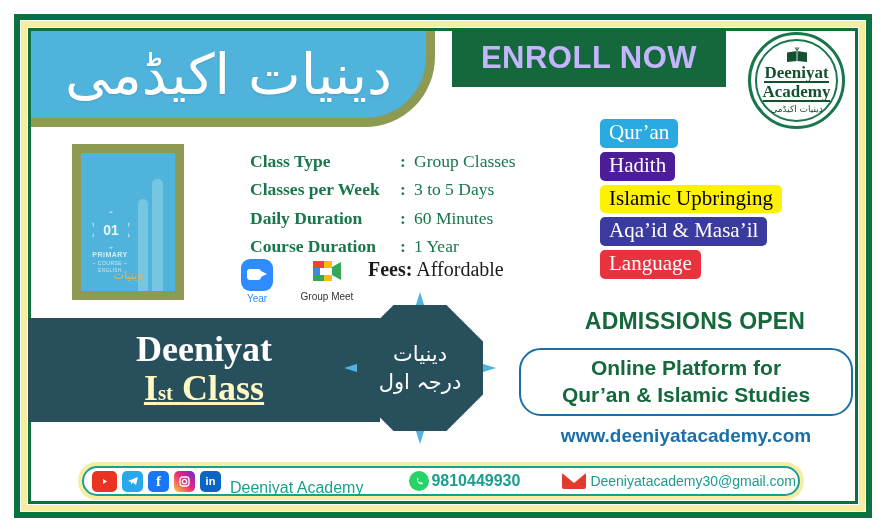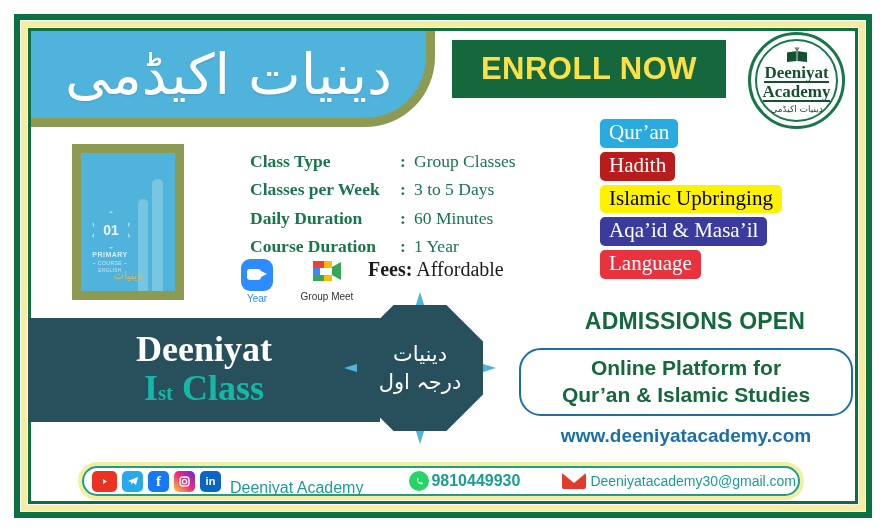--- a/index.html
+++ b/index.html
@@ -17,22 +17,22 @@
   
   .header-panel{position:absolute;left:31px;top:31px;width:404px;height:96px;
       background:#4fb3db;border-right:9px solid #8d9b52;border-bottom:9px solid #8d9b52;
       border-bottom-right-radius:70px;box-sizing:border-box;overflow:hidden;}
   .header-ar{position:absolute;left:0;top:0;width:100%;height:100%;
       display:flex;align-items:center;justify-content:center;
       color:#ffffff;font-size:56px;font-family:"DejaVu Sans",sans-serif;
       direction:rtl;letter-spacing:1px;white-space:nowrap;text-shadow:0 1px 2px rgba(0,0,0,.12);}
 
   
-  .enroll{position:absolute;left:452px;top:40px;width:274px;height:58px;
-      background:#14683c;color:#fde047;display:flex;align-items:center;justify-content:center;
+  .enroll{position:absolute;left:452px;top:29px;width:274px;height:58px;
+      background:#14683c;color:#c4b5fd;display:flex;align-items:center;justify-content:center;
       font-size:31px;font-weight:bold;letter-spacing:.5px;}
 
   
   .logo{position:absolute;left:748px;top:32px;width:97px;height:97px;border-radius:50%;
       border:3px solid #17764a;background:#fff;box-sizing:border-box;}
   .logo-ring{position:absolute;left:4px;top:4px;right:4px;bottom:4px;border-radius:50%;
       border:2px solid #17764a;box-sizing:border-box;display:flex;flex-direction:column;
       align-items:center;justify-content:center;}
   .logo-book{width:26px;height:17px;margin-bottom:0px;}
   .logo-l1{font-size:17px;font-weight:bold;color:#14512f;line-height:1;
@@ -84,21 +84,21 @@
 
   
   .tags{position:absolute;left:600px;top:119px;width:250px;}
   .tag{display:inline-block;font-family:"Liberation Serif",serif;font-size:21px;
       padding:1px 9px 3px 9px;border-radius:5px;margin-bottom:4px;line-height:1.18;white-space:nowrap;}
 
   
   .banner{position:absolute;left:28px;top:318px;width:352px;height:104px;background:#27505c;
       display:flex;flex-direction:column;align-items:center;justify-content:center;}
   .banner-l1{color:#fff;font-family:"Liberation Serif",serif;font-weight:bold;font-size:36px;line-height:1.05;}
-  .banner-l2{color:#14b8a6;font-family:"Liberation Serif",serif;font-weight:bold;font-size:36px;line-height:1.1;}
+  .banner-l2{color:#fef9c3;font-family:"Liberation Serif",serif;font-weight:bold;font-size:36px;line-height:1.1;text-decoration:underline;}
   .banner-l2 .sm{font-size:21px;}
 
   
   .star{position:absolute;left:344px;top:292px;width:152px;height:152px;background:#4fb3db;
       clip-path:polygon(50% 0%,62% 38%,100% 50%,62% 62%,50% 100%,38% 62%,0% 50%,38% 38%);}
   .octa{position:absolute;left:357px;top:305px;width:126px;height:126px;background:#27505c;
       clip-path:polygon(29% 0,71% 0,100% 29%,100% 71%,71% 100%,29% 100%,0 71%,0 29%);
       display:flex;flex-direction:column;align-items:center;justify-content:center;
       color:#fff;font-family:"DejaVu Sans",sans-serif;direction:rtl;}
   .octa-l1{font-size:21px;line-height:1.35;}
@@ -219,21 +219,21 @@
       <path d="M14 4 h8 v20 h-8 Z" fill="#fbbc04"></path>
       <path d="M10 11 h12 v7 H10 Z" fill="#ffffff"></path>
       <path d="M22 10 l9 -5 v18 l-9 -5 Z" fill="#34a853"></path>
       <path d="M14 4 h8 v7 h-8 Z" fill="#fbbc04"></path>
     </svg>
     <div class="app-lbl meet-lbl">Group Meet</div>
   </div>
 
   <div class="tags">
     <div><span class="tag" id="tag0" style="background: rgb(41, 171, 226); color: rgb(255, 255, 255);">Qur’an</span></div>
-    <div><span class="tag" id="tag1" style="background: #b91c1c; color: rgb(255, 255, 255);">Hadith</span></div>
+    <div><span class="tag" id="tag1" style="background: #4c1d95; color: rgb(255, 255, 255);">Hadith</span></div>
     <div><span class="tag" id="tag3" style="background: rgb(255, 242, 0); color: rgb(0, 0, 0);">Islamic Upbringing</span></div>
     <div><span class="tag" id="tag2" style="background: rgb(59, 59, 158); color: rgb(255, 255, 255);">Aqa’id &amp; Masa’il</span></div>
     <div><span class="tag" id="tag4" style="background: rgb(232, 51, 63); color: rgb(255, 255, 255);">Language</span></div>
   </div>
 
   <div class="banner">
     <div class="banner-l1">Deeniyat</div>
     <div class="banner-l2"><span>I</span><span class="sm">st</span>&nbsp;<span>Class</span></div>
   </div>
 

